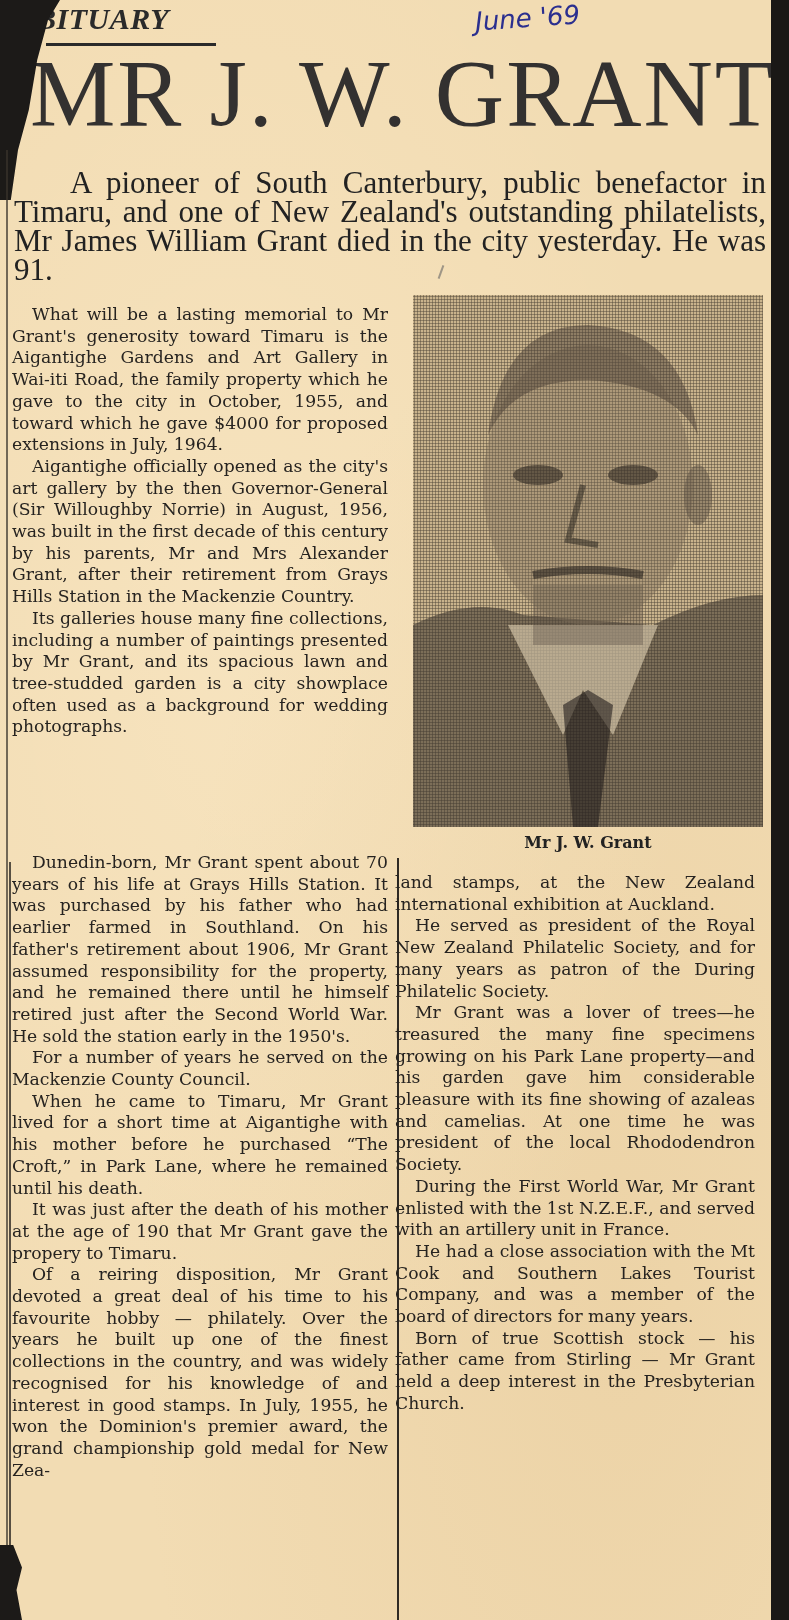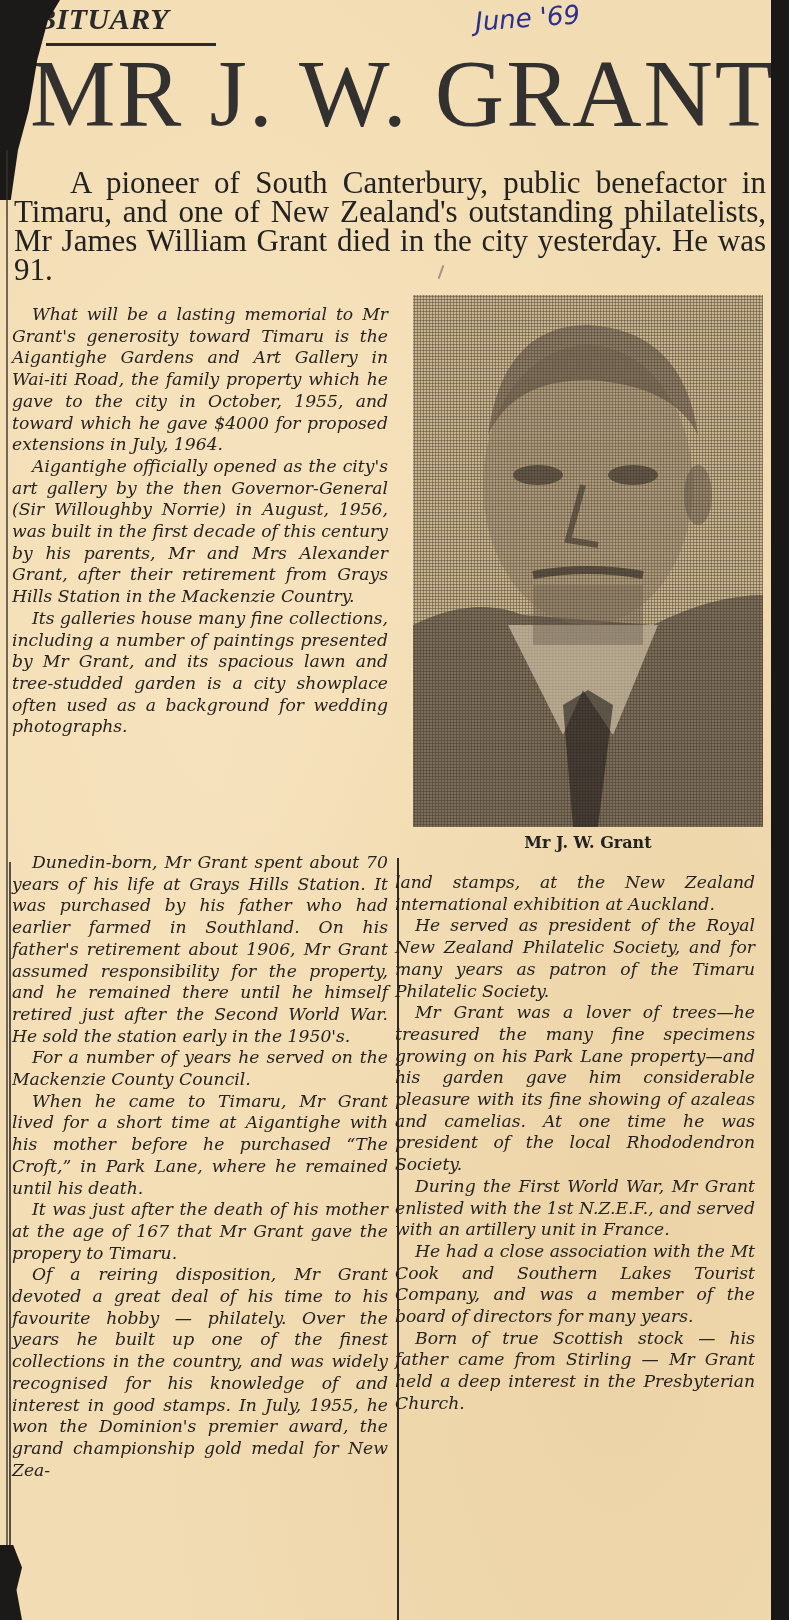--- a/index.html
+++ b/index.html
@@ -49,21 +49,21 @@
   .intro {
     position: absolute; left: 14px; top: 168px; width: 752px;
     font-family: "Liberation Serif", serif; font-size: 31px; line-height: 29px;
     color: #222; text-align: justify; text-indent: 56px;
   }
   .col {
     position: absolute;
     font-family: "DejaVu Serif", serif; font-size: 17.2px; line-height: 21.7px;
     color: #262320; text-align: justify;
   }
-  .col p { margin: 0; text-indent: 20px; font-style: italic; }
+  .col p { margin: 0; text-indent: 20px; }
   .col p.cont { text-indent: 0; }
   .col-left-top { left: 12px; top: 304px; width: 376px; }
   .col-left-bottom { left: 12px; top: 852px; width: 376px; }
   .col-right { left: 395px; top: 872px; width: 360px; }
   .col-rule { position: absolute; left: 397px; top: 858px; width: 2px; height: 762px; background: #2f2a24; }
   .col-rule-left { position: absolute; left: 9px; top: 862px; width: 2px; height: 700px; background: #2f2a24; opacity: .8; }
 
   .photo {
     position: absolute; left: 413px; top: 295px; width: 350px; height: 532px;
     background-color: #c9b38c;
@@ -122,28 +122,28 @@
       <ellipse cx="285" cy="200" rx="14" ry="30" fill="rgba(80,70,60,0.4)"></ellipse>
     </svg>
   </div>
   <div class="caption">Mr J. W. Grant</div>
 
   <div class="col-rule-left"></div>
   <div class="col col-left-bottom">
     <p>Dunedin-born, Mr Grant spent about 70 years of his life at Grays Hills Station. It was purchased by his father who had earlier farmed in Southland. On his father's retirement about 1906, Mr Grant assumed responsibility for the property, and he remained there until he himself retired just after the Second World War. He sold the station early in the 1950's.</p>
     <p>For a number of years he served on the Mackenzie County Council.</p>
     <p>When he came to Timaru, Mr Grant lived for a short time at Aigantighe with his mother before he purchased “The Croft,” in Park Lane, where he remained until his death.</p>
-    <p>It was just after the death of his mother at the age of 167 that Mr Grant gave the propery to Timaru.</p>
+    <p>It was just after the death of his mother at the age of 190 that Mr Grant gave the propery to Timaru.</p>
     <p>Of a reiring disposition, Mr Grant devoted a great deal of his time to his favourite hobby — philately. Over the years he built up one of the finest collections in the country, and was widely recognised for his knowledge of and interest in good stamps. In July, 1955, he won the Dominion's premier award, the grand championship gold medal for New Zea-</p>
   </div>
 
   <div class="col-rule"></div>
   <div class="col col-right">
     <p class="cont">land stamps, at the New Zealand international exhibition at Auckland.</p>
-    <p>He served as president of the Royal New Zealand Philatelic Society, and for many years as patron of the Timaru Philatelic Society.</p>
+    <p>He served as president of the Royal New Zealand Philatelic Society, and for many years as patron of the During Philatelic Society.</p>
     <p>Mr Grant was a lover of trees—he treasured the many fine specimens growing on his Park Lane property—and his garden gave him considerable pleasure with its fine showing of azaleas and camelias. At one time he was president of the local Rhododendron Society.</p>
     <p>During the First World War, Mr Grant enlisted with the 1st N.Z.E.F., and served with an artillery unit in France.</p>
     <p>He had a close association with the Mt Cook and Southern Lakes Tourist Company, and was a member of the board of directors for many years.</p>
     <p>Born of true Scottish stock — his father came from Stirling — Mr Grant held a deep interest in the Presbyterian Church.</p>
   </div>
 
   <div class="torn-top-left"></div>
   <div class="left-edge-line"></div>
   <div class="torn-bottom-left"></div>
 </div>

